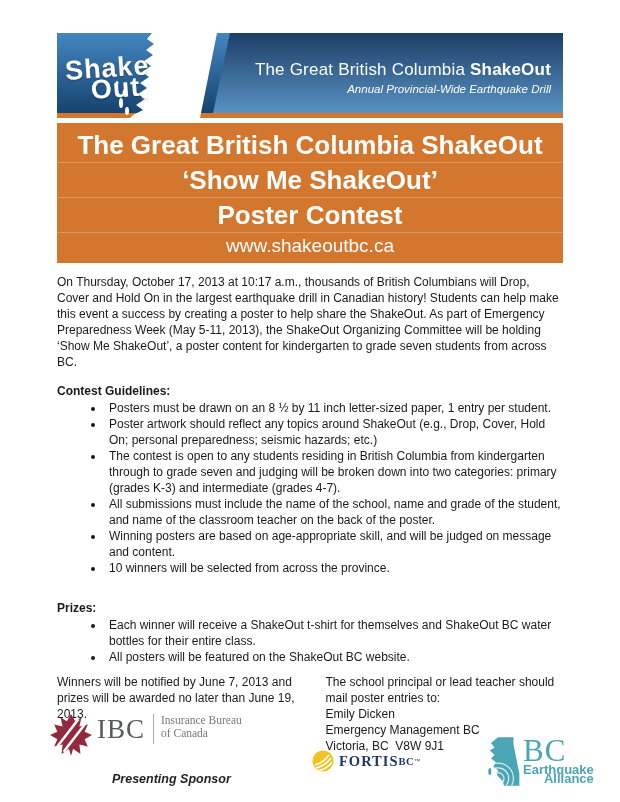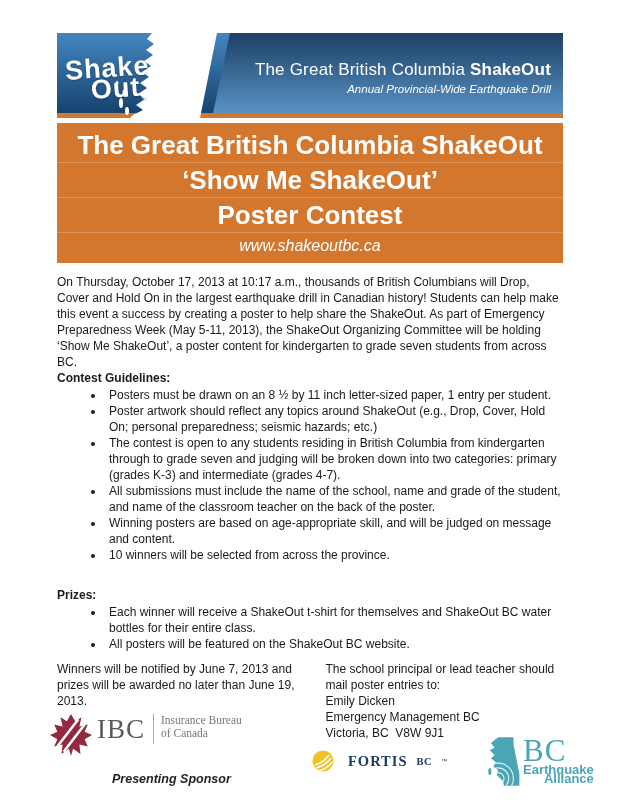--- a/index.html
+++ b/index.html
@@ -19,46 +19,46 @@
   .banner-title { font-size:17px; letter-spacing:.2px; }
   .banner-title b { font-weight:bold; }
   .banner-sub { font-size:11.5px; font-style:italic; margin-top:3px; }
 
   .white-gap { height:5px; background:#fff; }
 
   
   .title-block { background:#d4772e; color:#fff; text-align:center; padding:5px 0 7px 0; }
   .title-line { font-size:26px; font-weight:bold; line-height:30px; padding:2px 0; border-bottom:1px solid rgba(255,255,255,.22); }
   .title-line:first-child { border-top:0; }
-  .title-site { font-size:16px; line-height:20px; padding-top:3px;font-style:italic; }
+  .title-site { font-size:19px; line-height:20px; padding-top:3px; }
   .title-site a { color:#fff; text-decoration:none; }
 
   
   .intro { margin-top:11px; font-size:12px; line-height:16px; }
-  .section-head { font-size:12px; font-weight:bold; line-height:17px; }
+  .section-head { margin-top:13px; font-size:12px; font-weight:bold; line-height:17px; }
   ul.bullets { margin:0; padding-left:48px; }
   ul.bullets li { font-size:12px; line-height:16px; padding-left:4px; }
   .prizes-head { margin-top:24px; }
 
   
   .columns { display:flex; margin-top:9px; }
   .col-left { width:247px; font-size:12px; line-height:16px; }
   .col-left .lead { font-weight:bold; }
   .col-left .date { font-weight:bold; color:#c0392b; }
   .col-right { margin-left:30px; width:246px; font-size:12px; line-height:16px; }
   .addr-line { white-space:pre-wrap; }
 
   
   .ibc { position:absolute; left:49px; top:714px; display:flex; }
   .ibc-abbr { font-family:"Liberation Serif", serif; font-size:27px; color:#58595b; margin-left:4px; letter-spacing:1px; }
   .ibc-div { width:1px; height:30px; background:#a7a9ac; margin:0 7px 0 8px; }
   .ibc-name { font-family:"Liberation Serif", serif; font-size:11.5px; line-height:13px; color:#77787b; }
   .presenting { position:absolute; left:112px; top:772px; font-size:12.5px; font-style:italic; font-weight:bold; color:#231f20; }
 
-  .fortis { position:absolute; left:312px; top:750px; display:flex; align-items:center;gap:9px; }
+  .fortis { position:absolute; left:312px; top:750px; display:flex; align-items:center; }
   .fortis-word { font-family:"Liberation Serif", serif; font-weight:bold; color:#1f3864; font-size:14.5px; letter-spacing:1px; margin-left:5px; }
   .fortis-bc { font-family:"Liberation Serif", serif; font-weight:bold; color:#1f3864; font-size:10.5px; letter-spacing:.5px; }
   .fortis-tm { font-size:6px; color:#1f3864; vertical-align:super; }
 
   .bcea { position:absolute; left:487px; top:736px; display:flex; }
   .bcea-right { margin-left:2px; }
   .bcea-abbr { font-family:"Liberation Serif", serif; font-size:31px; line-height:30px; color:#4aa5b5; letter-spacing:1px; }
   .bcea-small { font-size:13px; line-height:8.5px; color:#4aa5b5; text-align:right; font-weight:bold; }
 </style>
 </head>

